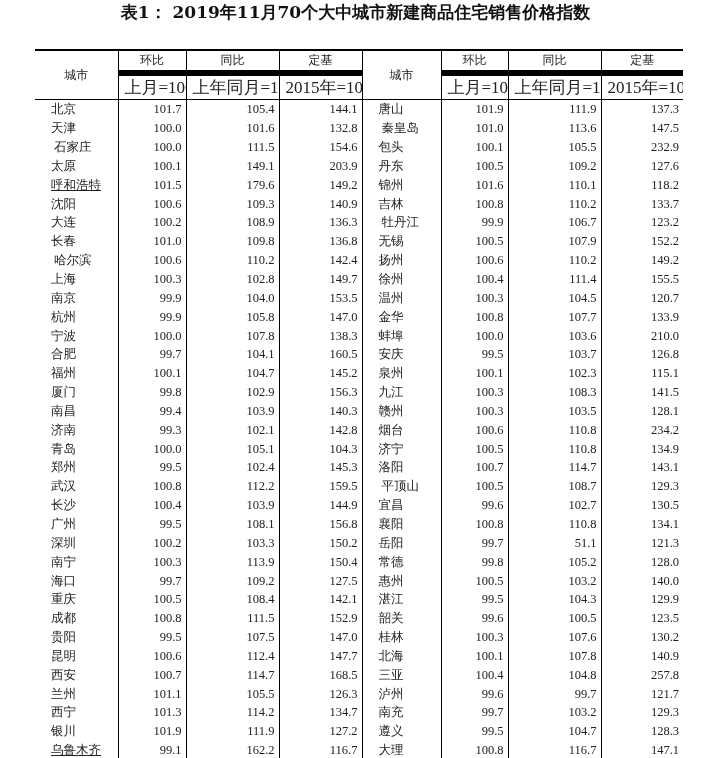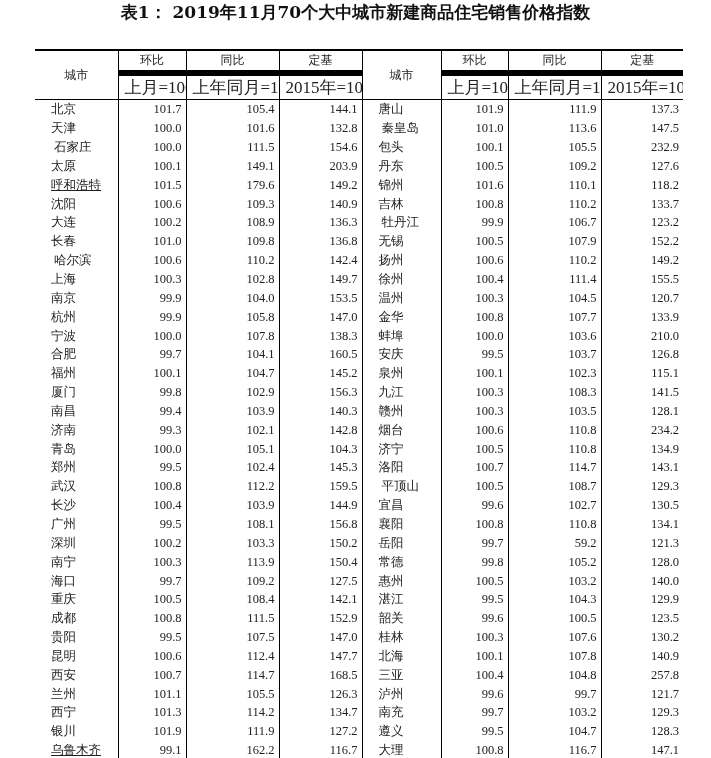--- a/index.html
+++ b/index.html
@@ -296,21 +296,21 @@
         <td class="num vl">110.8</td>
         <td class="num vl">134.1</td>
       </tr>
       <tr>
         <td class="city"><span class="two"><span>深</span><span>圳</span></span></td>
         <td class="num vl">100.2</td>
         <td class="num vl">103.3</td>
         <td class="num vl">150.2</td>
         <td class="city vl"><span class="two"><span>岳</span><span>阳</span></span></td>
         <td class="num vl">99.7</td>
-        <td class="num vl">59.2</td>
+        <td class="num vl">51.1</td>
         <td class="num vl">121.3</td>
       </tr>
       <tr>
         <td class="city"><span class="two"><span>南</span><span>宁</span></span></td>
         <td class="num vl">100.3</td>
         <td class="num vl">113.9</td>
         <td class="num vl">150.4</td>
         <td class="city vl"><span class="two"><span>常</span><span>德</span></span></td>
         <td class="num vl">99.8</td>
         <td class="num vl">105.2</td>

